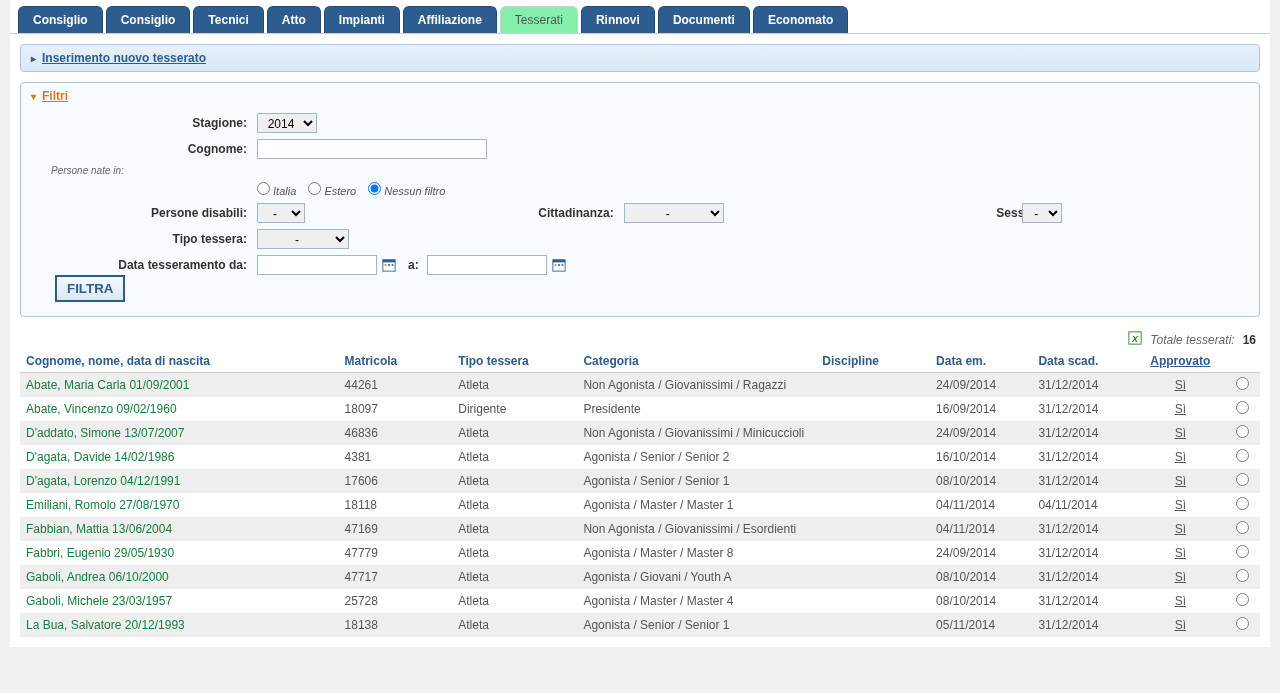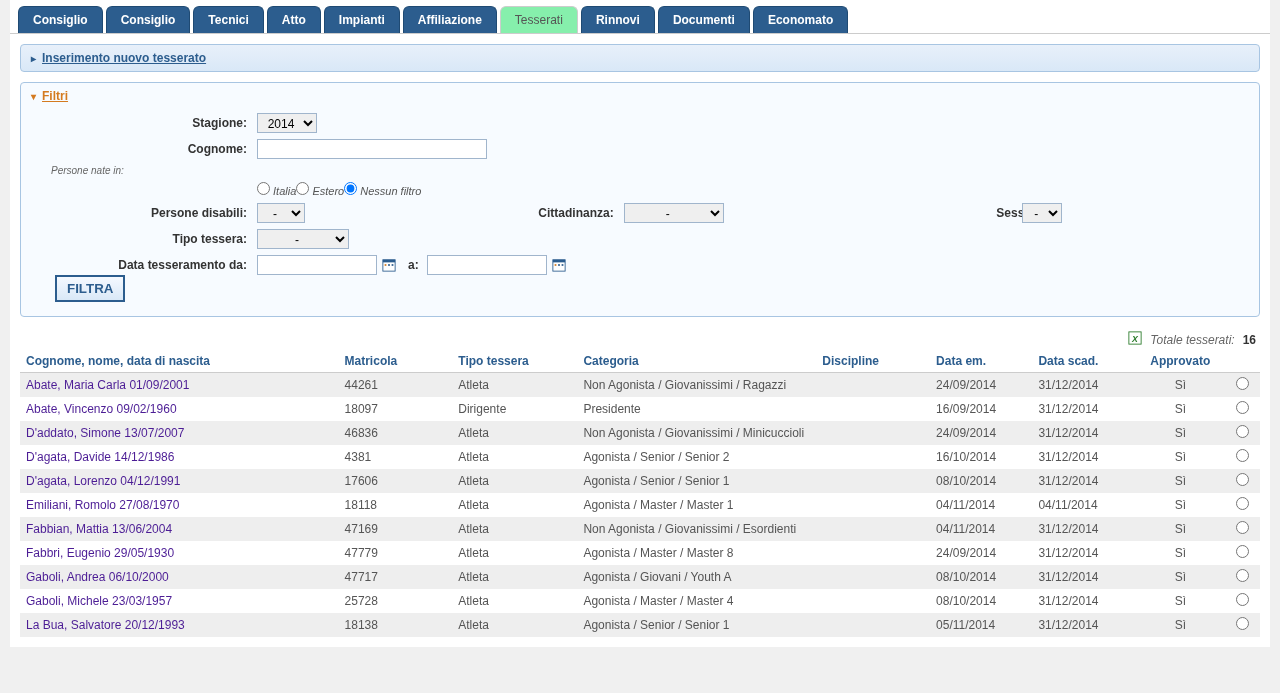--- a/index.html
+++ b/index.html
@@ -59,21 +59,21 @@
       row-gap: 6px;
       column-gap: 6px;
       align-items: center;
       padding-left: 20px;
     }
     .lbl { text-align: right; font-weight: bold; color: #333; padding-right: 4px; }
     .lbl-sm { text-align: left; font-size: 10px; font-style: italic; color: #666; padding-right: 4px; }
     .ctrl input[type="text"], .ctrl select {
       border: 1px solid #a0b5cc; padding: 2px 4px; font-size: 12px; height: 20px; text-align: center;
     }
-    .radio-row { display: flex; gap: 0; align-items: center; font-style: italic; color: #555; }
+    .radio-row { display: flex; gap: 12px; align-items: center; font-style: italic; color: #555; }
     .radio-row label { font-style: italic; font-size: 11px; }
     .cal-icon { display: inline-block; width: 14px; height: 14px; vertical-align: middle; margin-left: 3px;}
     .cal-icon svg { width: 14px; height: 14px; }
     .filter-btn {
       margin-left: 24px;
       background: linear-gradient(#f5f9ff, #d9e8f7);
       border: 2px solid #2c5d8e;
       color: #2c5d8e; font-weight: bold;
       padding: 4px 10px; cursor: pointer;
     }
@@ -87,25 +87,25 @@
     .totals-row .count { font-weight: bold; font-style: normal; color: #333; }
 
     
     .grid { width: calc(100% - 20px); margin: 0 10px; border-collapse: collapse; }
     .grid th {
       text-align: left; padding: 4px 6px;
       color: #2c5d8e; font-weight: bold; font-size: 12px;
       border-bottom: 1px solid #ccc;
       cursor: pointer;
     }
-    .grid th.center, .grid td.center { text-align: center; }
+    .grid th.center, .grid td.center { text-align: center; text-decoration: underline; }
     .grid td { padding: 4px 6px; font-size: 12px; color: #555; }
     .grid tbody tr:nth-child(odd) { background: #eeeeee; }
     .grid tbody tr:nth-child(even) { background: #fff; }
-    .grid td.name { color: #4c1d95; }
+    .grid td.name { color: #15803d; }
     .radio-cell input { cursor: pointer; }
 
   </style>
 </head>
 <body>
 
 <div class="page">
 
   <div class="tabs" id="tabs-container">
       <div class="tab">Consiglio</div>
@@ -257,21 +257,21 @@
           <td>46836</td>
           <td>Atleta</td>
           <td>Non Agonista / Giovanissimi / Minicuccioli</td>
           <td></td>
           <td>24/09/2014</td>
           <td>31/12/2014</td>
           <td class="center">Sì</td>
           <td class="center radio-cell"><input type="radio" name="rowsel" style=""></td>
         </tr>
         <tr>
-          <td class="name">D'agata, Davide 14/12/1986</td>
+          <td class="name">D'agata, Davide 14/02/1986</td>
           <td>4381</td>
           <td>Atleta</td>
           <td>Agonista / Senior / Senior 2</td>
           <td></td>
           <td>16/10/2014</td>
           <td>31/12/2014</td>
           <td class="center">Sì</td>
           <td class="center radio-cell"><input type="radio" name="rowsel" style=""></td>
         </tr>
         <tr>

